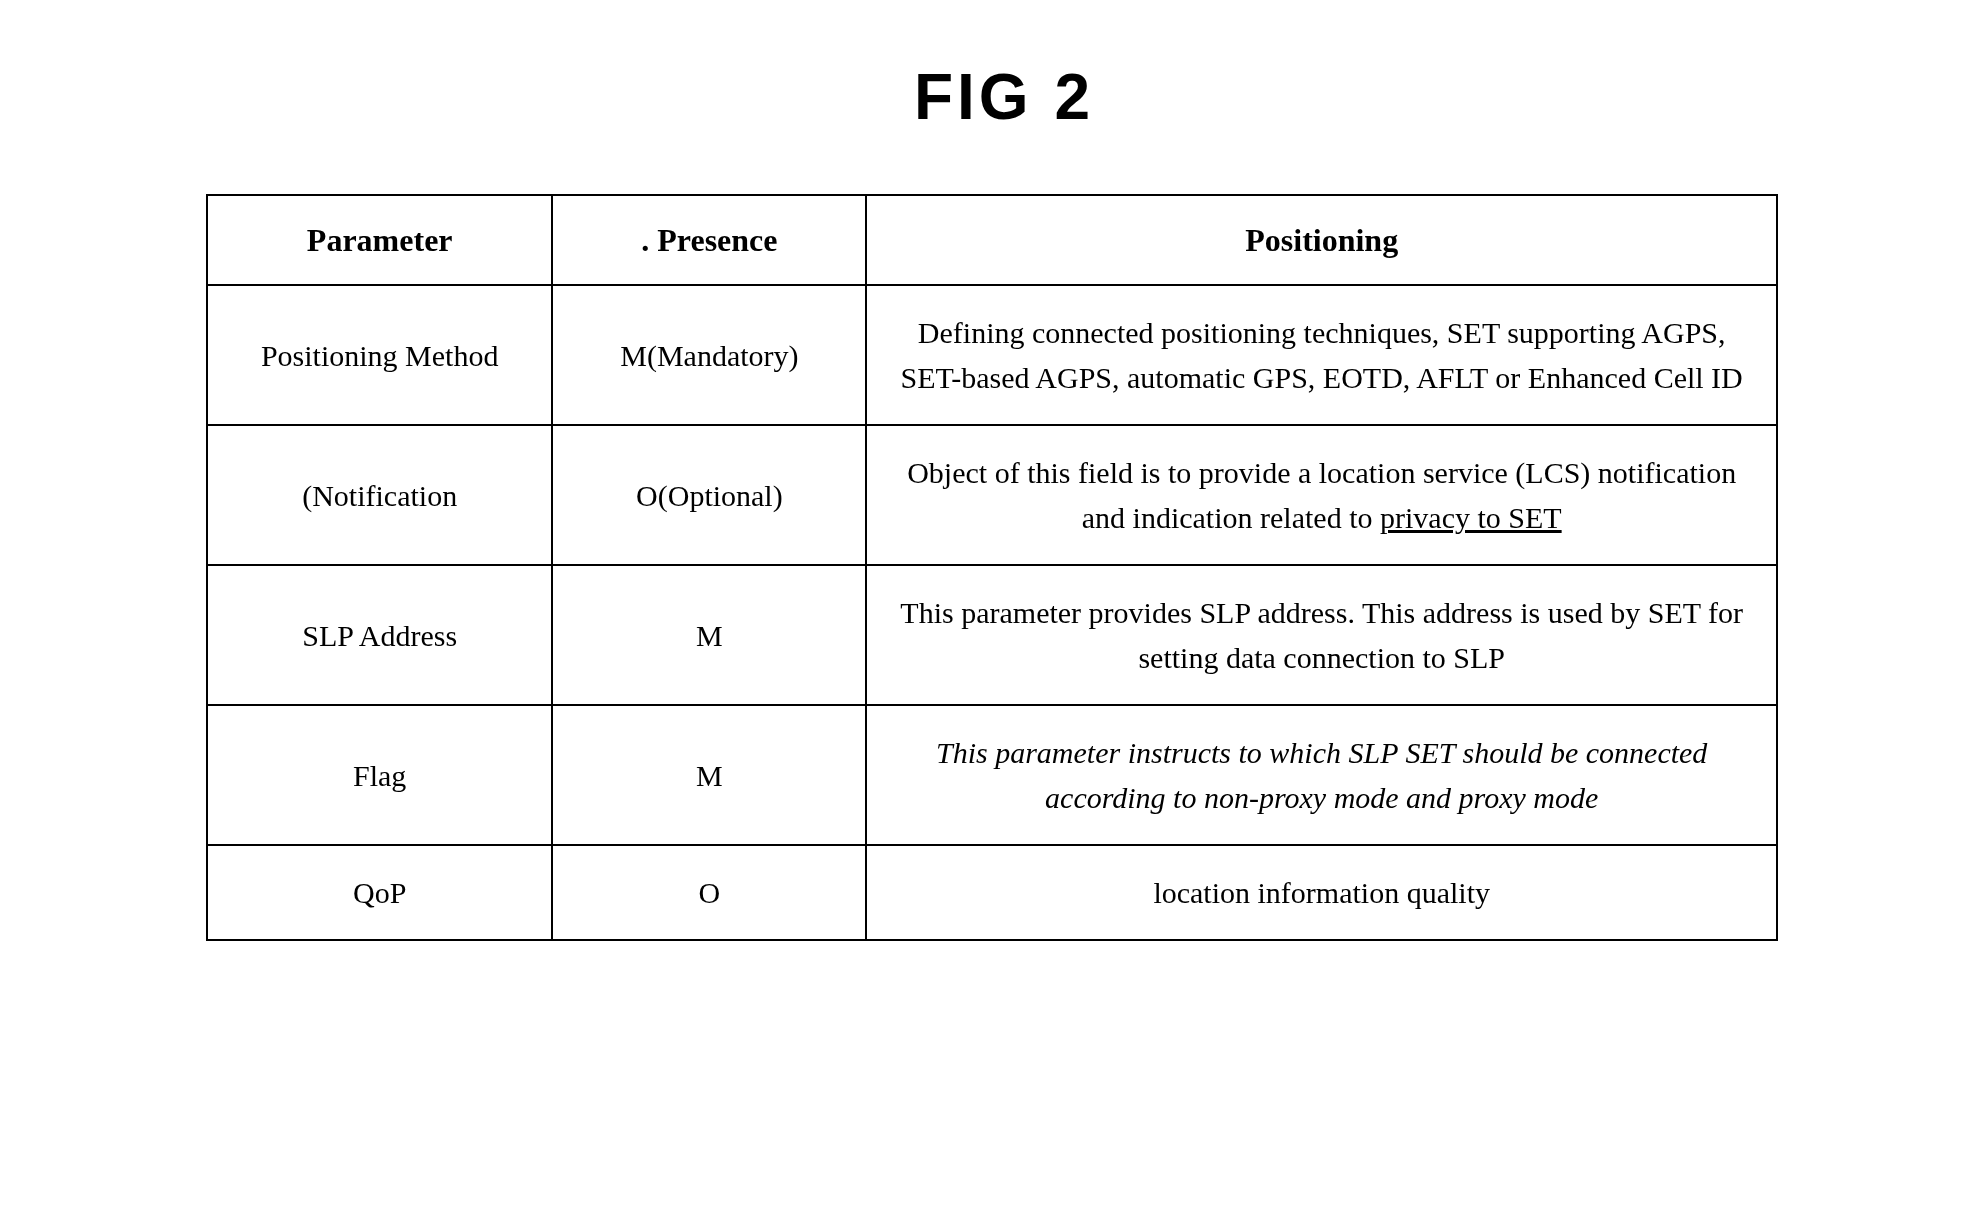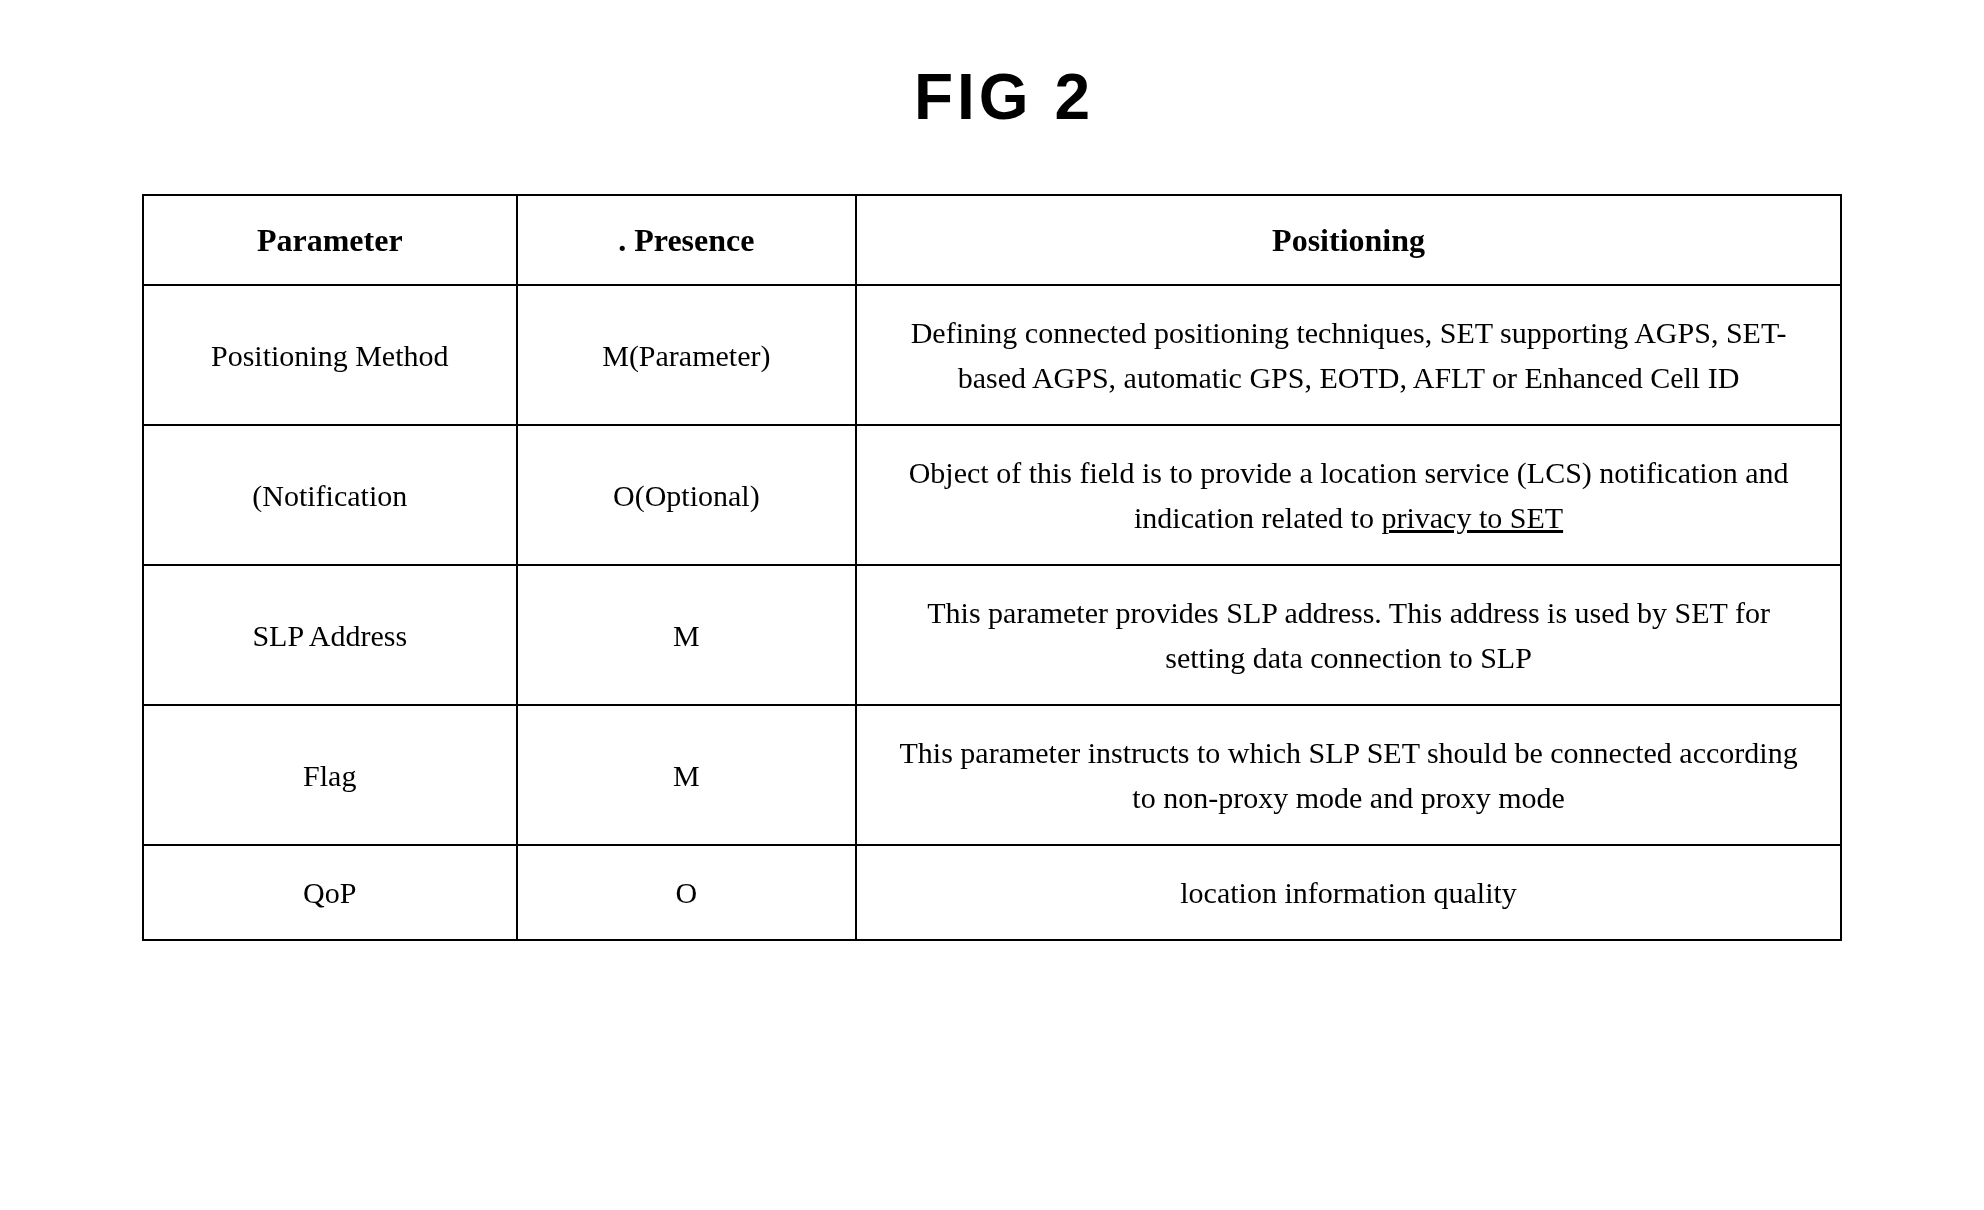--- a/index.html
+++ b/index.html
@@ -22,21 +22,21 @@
     .page-title {
       font-size: 64px;
       font-weight: 900;
       letter-spacing: 4px;
       margin-bottom: 60px;
       font-family: 'Arial Black', Arial, sans-serif;
       margin-left: 24px;
     }
 
     .table-container {
-      width: 1700px;
+      width: 1572px;
       margin: 0 auto;
     }
 
     table {
       width: 100%;
       border-collapse: collapse;
       border: 2.5px solid #000;
       font-size: 30px;
     }
 
@@ -83,37 +83,37 @@
     <thead>
       <tr>
         <th class="col-parameter">Parameter</th>
         <th class="col-presence">. Presence</th>
         <th class="col-description">Positioning</th>
       </tr>
     </thead>
     <tbody id="table-body">
     <tr>
           <td>Positioning Method</td>
-          <td>M(Parameter)</td>
+          <td>M(Mandatory)</td>
           <td style="text-align: center;">Defining connected positioning techniques, SET supporting AGPS, SET-based AGPS, automatic GPS, EOTD, AFLT or Enhanced Cell ID</td>
         </tr>
         <tr>
           <td>(Notification</td>
           <td>O(Optional)</td>
           <td style="text-align: center; border-radius: 6px;">Object of this field is to provide a location service (LCS) notification and indication related to <u>privacy to SET</u></td>
         </tr>
         <tr>
           <td>SLP Address</td>
           <td>M</td>
           <td style="text-align: center;">This parameter provides SLP address. This address is used by SET for setting data connection to SLP</td>
         </tr>
         <tr>
           <td><span class="underline">Flag</span></td>
           <td>M</td>
-          <td style="">This parameter instructs to which SLP SET should be connected according to non-proxy mode and proxy mode</td>
+          <td style=" font-style: italic;">This parameter instructs to which SLP SET should be connected according to non-proxy mode and proxy mode</td>
         </tr>
         <tr>
           <td>QoP</td>
           <td>O</td>
           <td style="text-align: center;">location information quality</td>
         </tr>
       </tbody>
   </table>
 </div>
 

